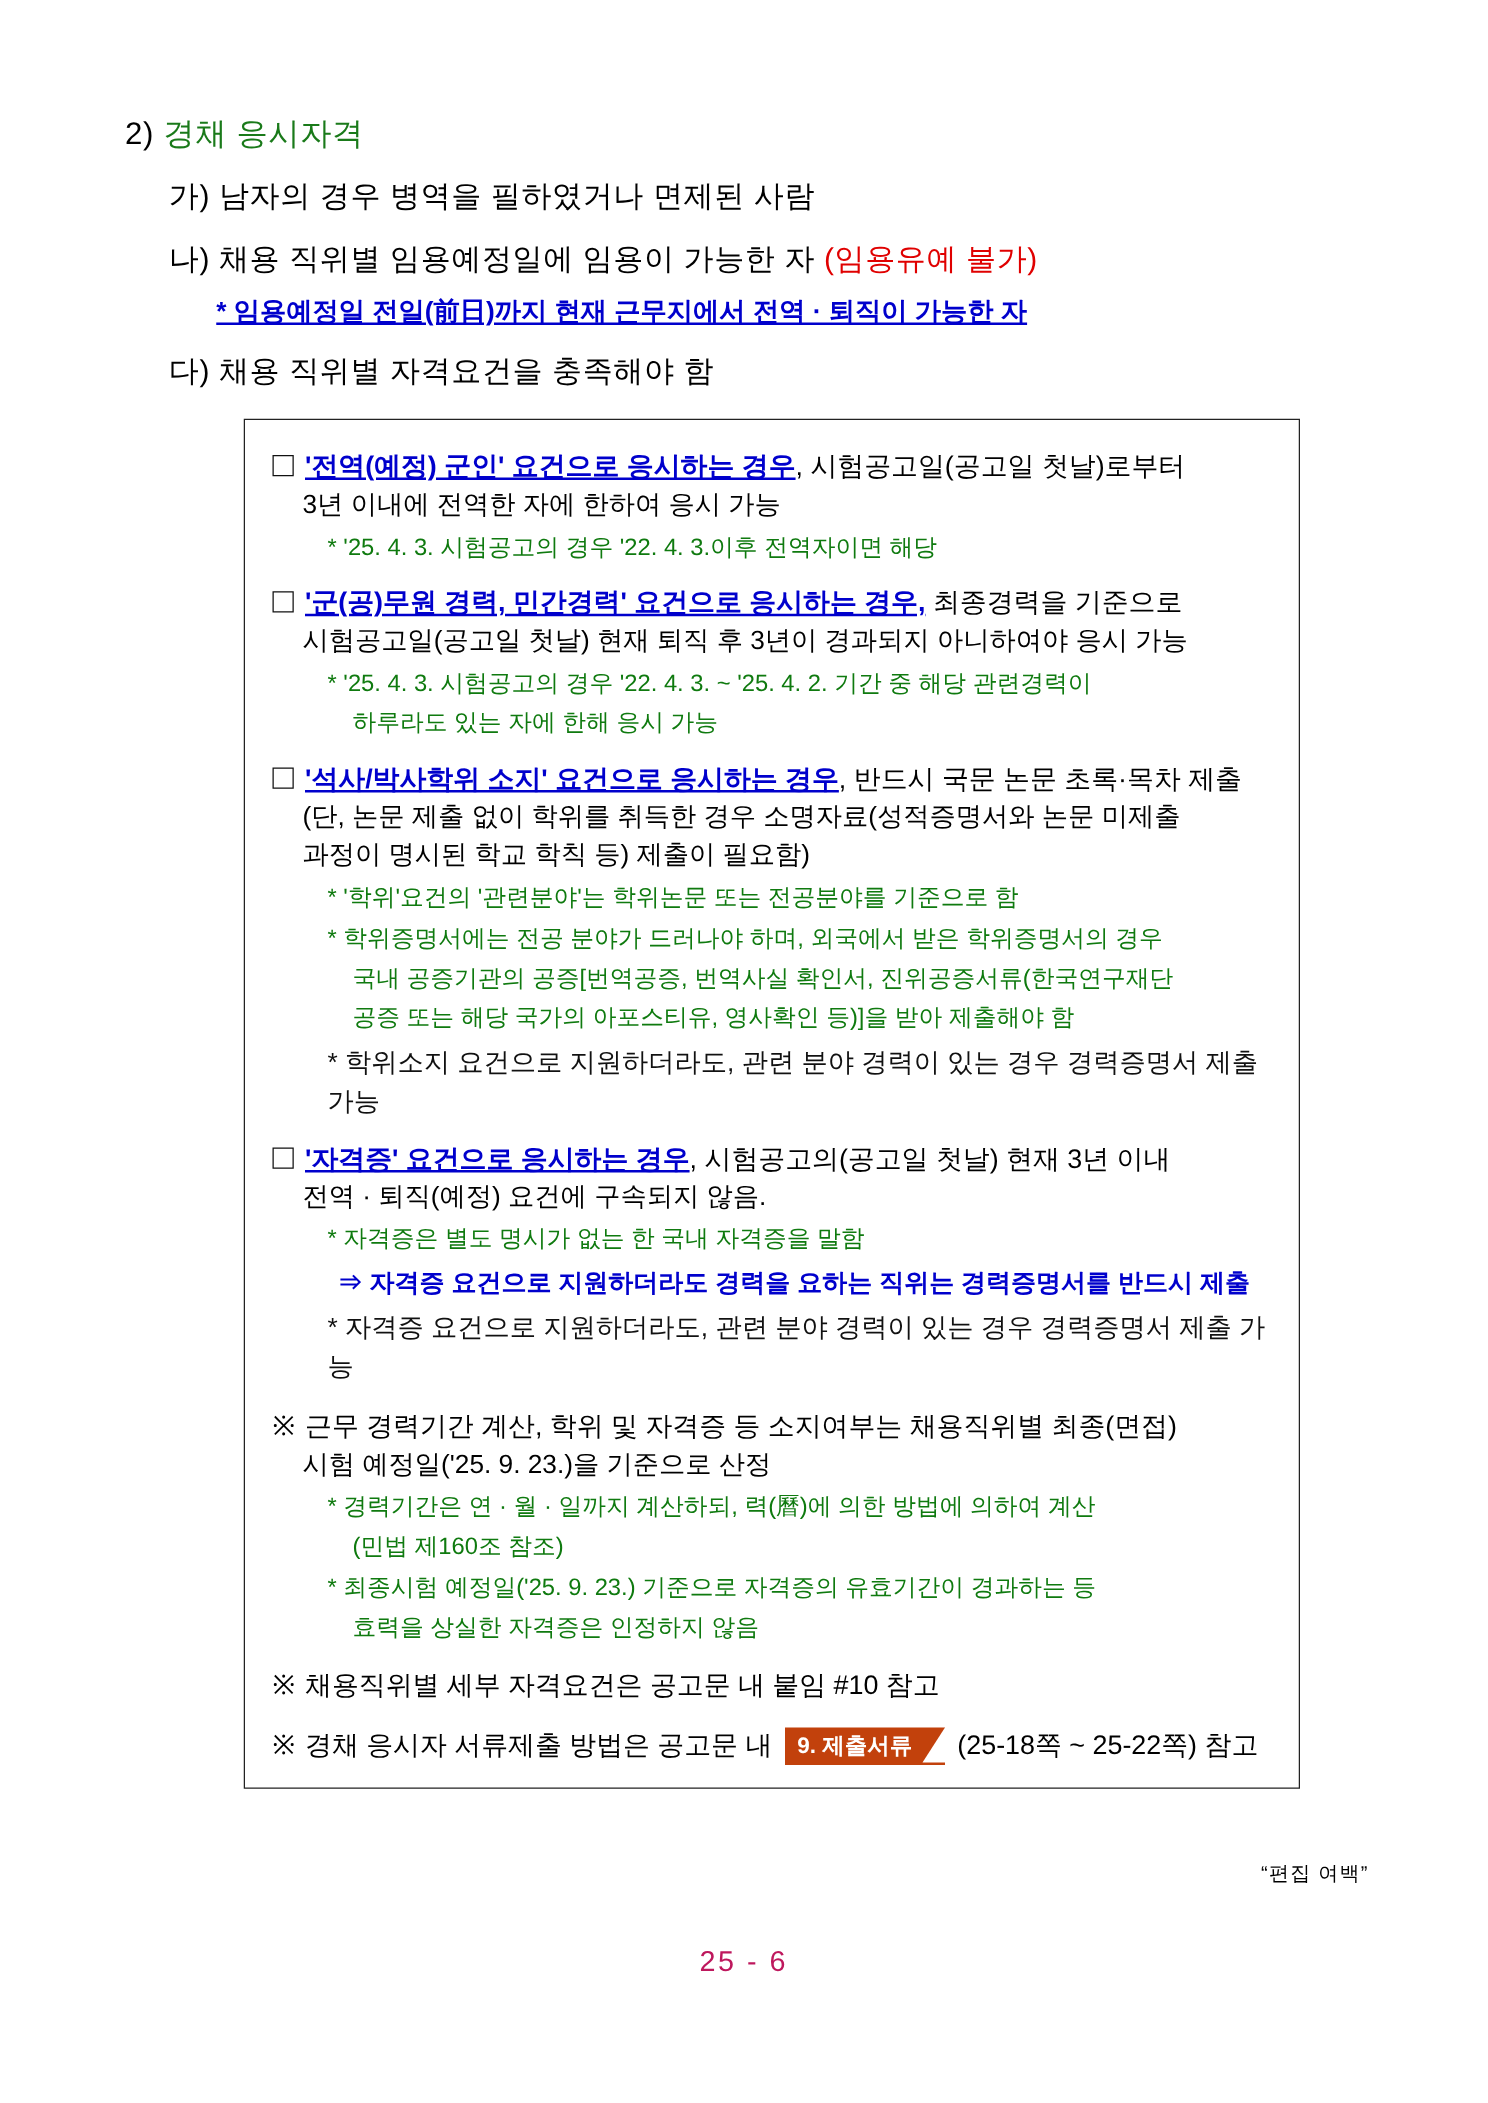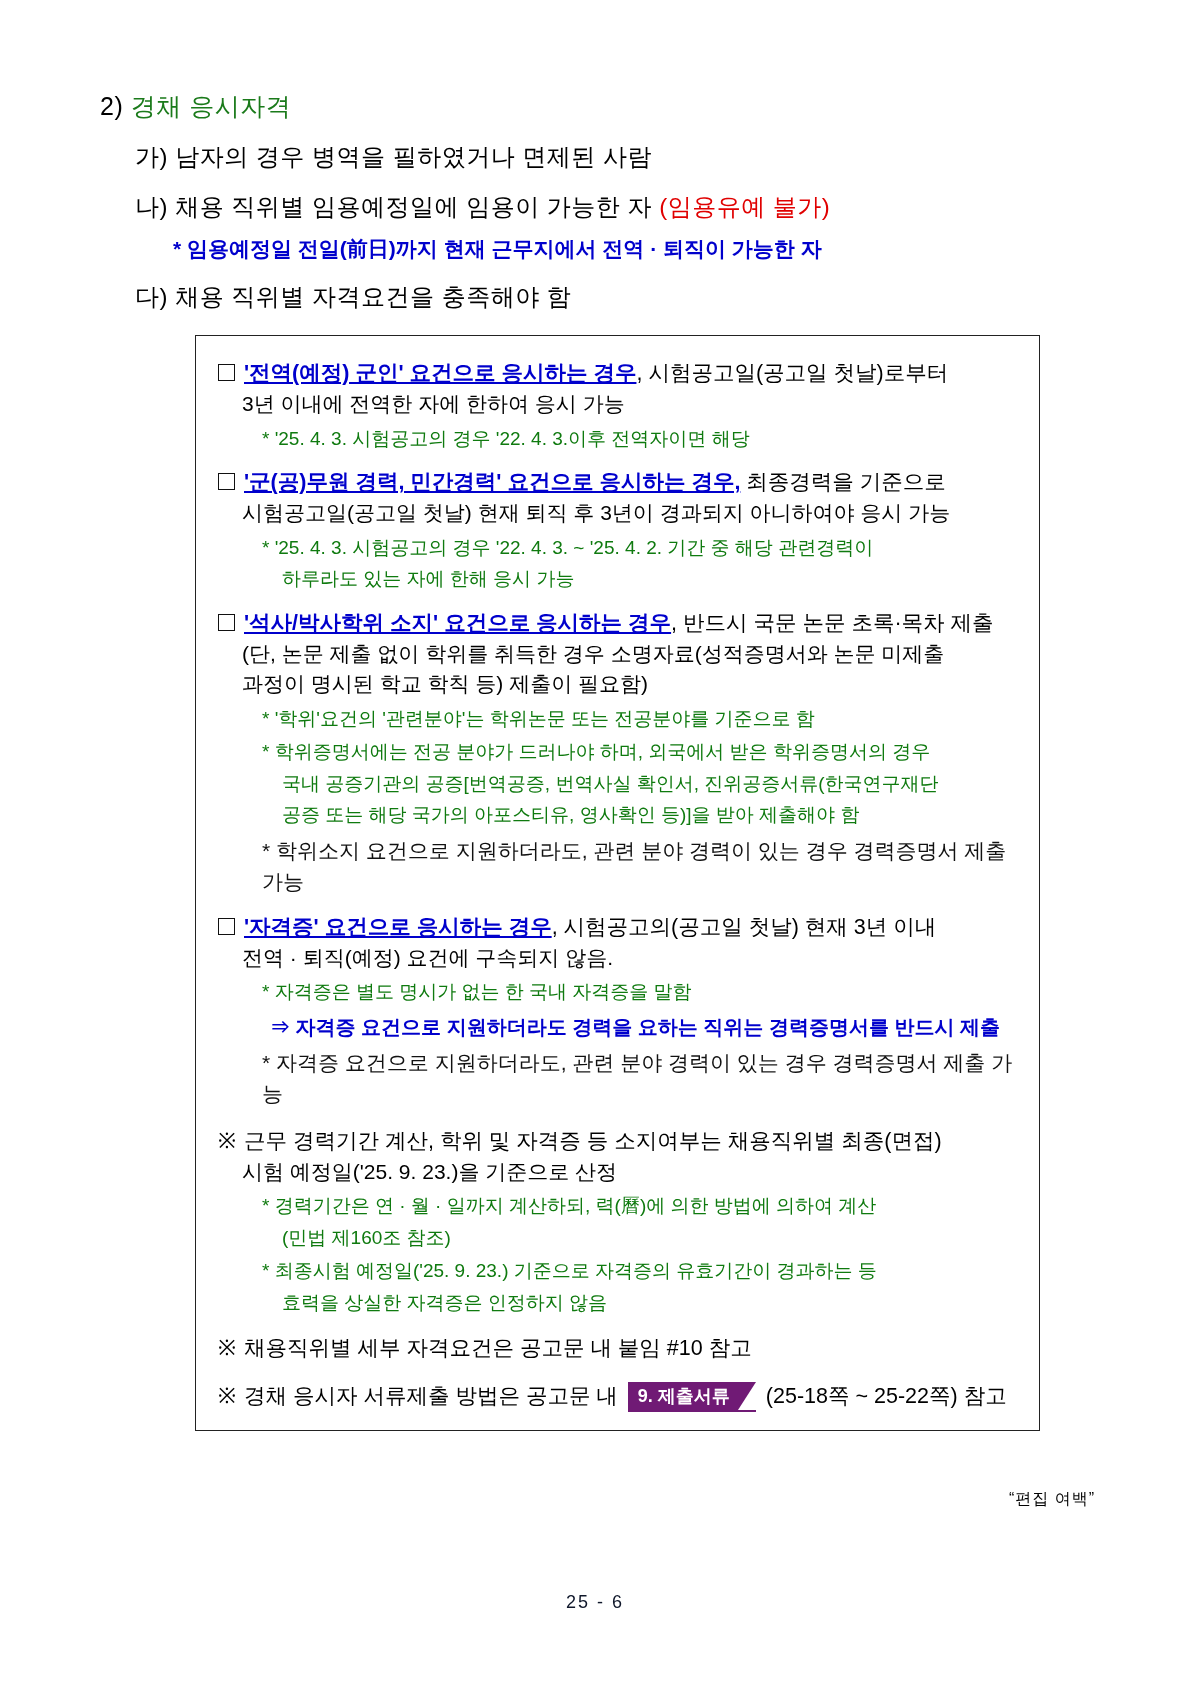--- a/index.html
+++ b/index.html
@@ -38,20 +38,21 @@
     white-space: nowrap;
   }
   .red { color: #e00000; }
   .green { color: #0f7a0f; }
   .note-blue {
     font-size: 21px;
     color: #0000cc;
     margin: 12px 0 0 78px;
     white-space: nowrap;
     font-weight: 600;
+    text-decoration: underline;
   }
   
   .box {
     margin: 22px 0 0 100px;
     width: 845px;
     border: 1.5px solid #222;
     box-sizing: border-box;
     padding: 22px 20px 18px 22px;
   }
   .item {
@@ -112,21 +113,21 @@
     line-height: 1.45;
     margin-top: 16px;
     display: flex;
     align-items: flex-start;
   }
   .note-item .mark { margin-right: 8px; flex: 0 0 auto; }
   .note-item .txt { flex: 1 1 auto; }
   .ribbon {
     display: inline-block;
     position: relative;
-    background: #701a75;
+    background: #c2410c;
     color: #ffffff;
     font-size: 18px;
     font-weight: 700;
     padding: 3px 26px 3px 10px;
     vertical-align: middle;
     margin: 0 4px;
     line-height: 1.3;
   }
   .ribbon::after {
     content: "";
@@ -141,24 +142,24 @@
   }
   
   .editmark {
     text-align: right;
     font-size: 16px;
     letter-spacing: 1px;
     margin-top: 58px;
   }
   .pagenum {
     text-align: center;
-    font-size: 18px;
+    font-size: 23px;
     letter-spacing: 2px;
-    margin-top: 82px;
-    color: #0f172a;
+    margin-top: 46px;
+    color: #be185d;
   }
 </style>
 </head>
 <body>
 
 <div class="page">
 
   <div class="lvl1">
     <span class="num">2)</span>
     <span class="green">경채 응시자격</span>

